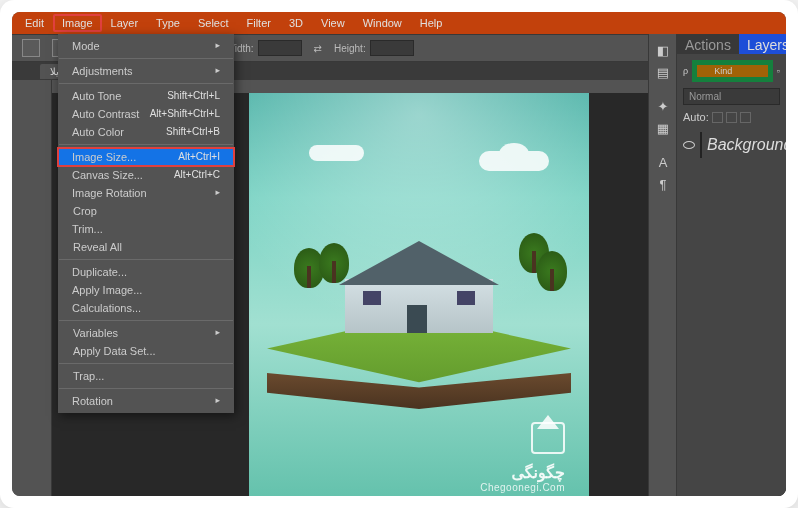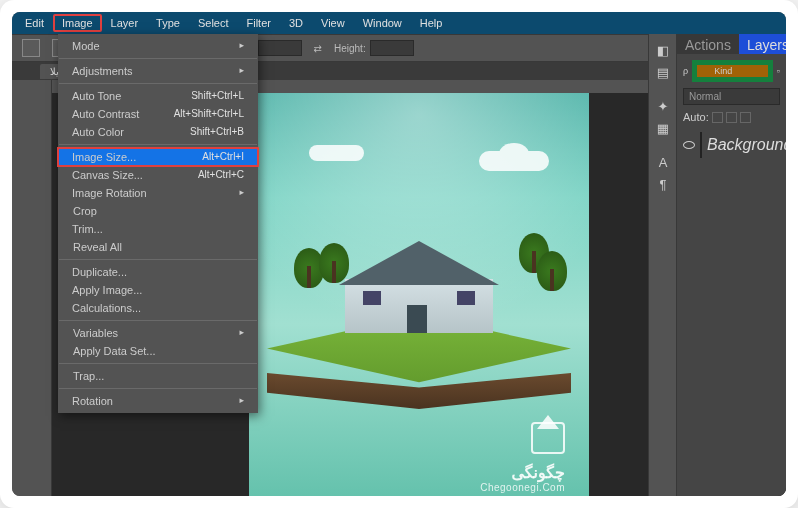--- a/index.html
+++ b/index.html
@@ -1,19 +1,19 @@
 <!DOCTYPE html>
 <html><head>
 <meta charset="utf-8">
 <style>
 *{margin:0;padding:0;box-sizing:border-box;font-family:Tahoma,Arial,sans-serif;font-size:11px;color:#ccc;}
 body{background:#f5f5f5;display:flex;align-items:center;justify-content:center;height:508px;}
 .frame{width:798px;height:508px;background:#fff;border-radius:14px;box-shadow:0 4px 20px rgba(0,0,0,0.15);padding:12px;}
 .app{width:100%;height:100%;background:#535353;border-radius:8px;overflow:hidden;position:relative;}
-.menubar{height:22px;background:#0c4a6e;display:flex;align-items:center;padding:0 4px;}
+.menubar{height:22px;background:#c2410c;display:flex;align-items:center;padding:0 4px;}
 .menubar .mi{padding:3px 9px;color:#e0e0e0;cursor:pointer;}
 .menubar .mi.hl{border:2px solid #e0403f;border-radius:2px;padding:1px 7px;}
 .toolbar{height:28px;background:#535353;border-top:1px solid #383838;border-bottom:1px solid #383838;display:flex;align-items:center;padding:0 10px;gap:12px;}
 .tb-icon{width:18px;height:18px;border:1px solid #888;background:#5a5a5a;}
 .tb-group{display:flex;align-items:center;gap:4px;}
 .tb-label{color:#bbb;font-size:10px;}
 .tb-select{background:#444;border:1px solid #2a2a2a;padding:2px 18px 2px 6px;color:#ddd;position:relative;font-size:10px;}
 .tb-select::after{content:"";position:absolute;right:4px;top:6px;border:3px solid transparent;border-top-color:#aaa;}
 .tb-input{background:#3a3a3a;border:1px solid #2a2a2a;width:44px;height:16px;}
 .tb-btn{background:#5a5a5a;border:1px solid #6a6a6a;padding:2px 10px;color:#ddd;font-size:10px;border-radius:2px;}
@@ -57,21 +57,21 @@
 .kind-sel{flex:1;background:#a16207;border:5px solid #15803d;padding:1px 17px;font-size:9px;}
 .blend-row{background:#3a3a3a;border:1px solid #2a2a2a;padding:2px 5px;font-size:10px;margin-bottom:6px;color:#999;}
 .lock-row{font-size:9px;color:#999;margin-bottom:6px;display:flex;gap:3px;align-items:center;}
 .lock-ic{width:11px;height:11px;border:1px solid #666;}
 .layer-row{display:flex;align-items:center;gap:5px;padding:3px 0;}
 .eye{width:12px;height:12px;display:flex;align-items:center;justify-content:center;}
 .eye::before{content:"";width:10px;height:6px;border:1px solid #ccc;border-radius:50%;}
 .thumb{width:32px;height:26px;background:linear-gradient(180deg,#6ed0be,#8de0ce);border:1px solid #222;position:relative;}
 .thumb::after{content:"";position:absolute;left:6px;right:6px;bottom:4px;height:8px;background:#5a9128;}
 .layer-name{font-size:16px;color:#ddd;font-style:italic;}
-.dropdown{position:absolute;top:22px;left:46px;width:200px;background:#535353;box-shadow:2px 3px 10px rgba(0,0,0,0.5);z-index:100;padding:3px 0;text-align:center;}
+.dropdown{position:absolute;top:22px;left:46px;width:176px;background:#535353;box-shadow:2px 3px 10px rgba(0,0,0,0.5);z-index:100;padding:3px 0;text-align:center;}
 .dd-item{display:flex;justify-content:space-between;padding:3px 14px;color:#e0e0e0;font-size:11px;cursor:pointer;}
 .dd-item.has-sub::after{content:"▸";color:#ccc;font-size:9px;}
 .dd-item.disabled{color:#7a7a7a;padding-left:15px;}
 .dd-item.selected{background:#1473e6;color:#fff;}
 .dd-item.hl{outline:2px solid #e0403f;outline-offset:-1px;}
 .dd-sep{height:1px;background:#6a6a6a;margin:3px 1px;}
 .dd-short{color:#e0e0e0;font-size:10px;}
 .right-area{display:flex;position:absolute;top:22px;right:0;bottom:0;}
 .tool-col{display:flex;flex-direction:column;padding:6px 4px;gap:2px;width:28px;background:#535353;border-left:1px solid #383838;}
 .tool-glyph{width:20px;height:20px;display:flex;align-items:center;justify-content:center;color:#ccc;font-size:13px;}

